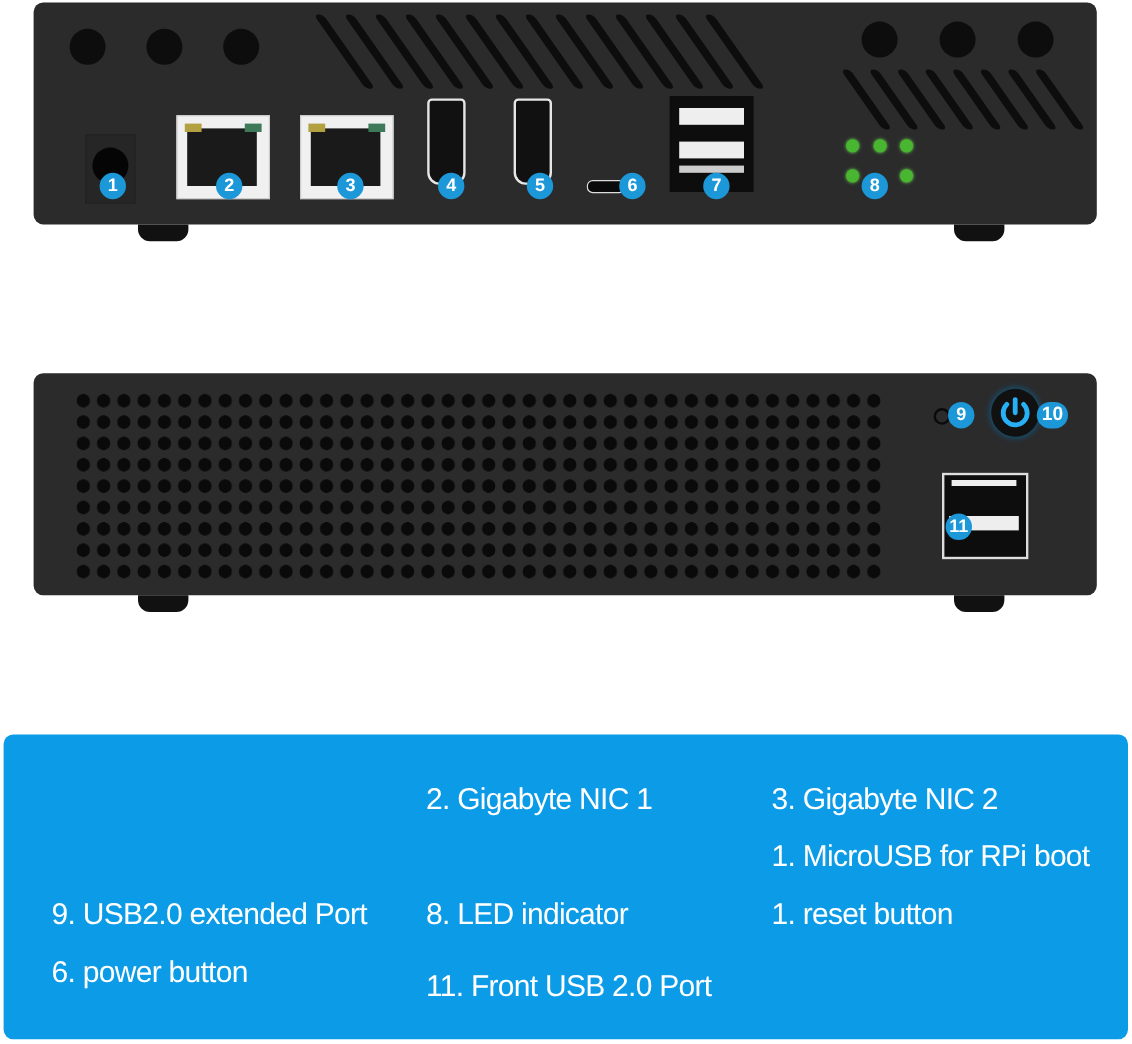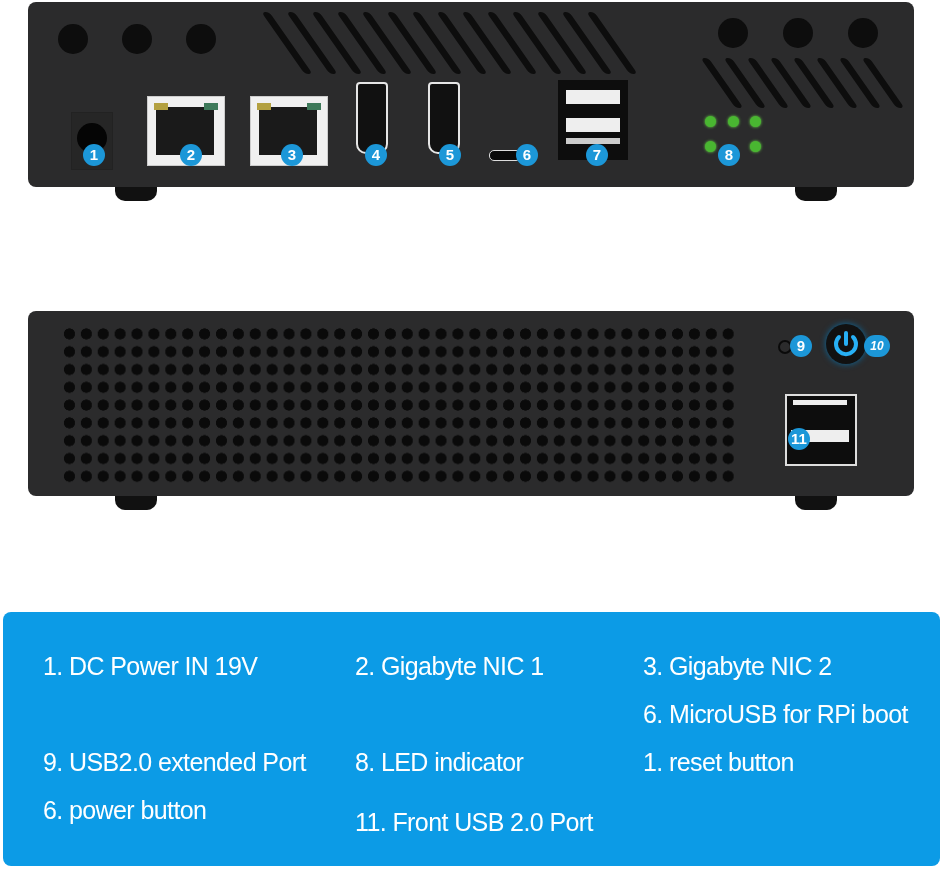--- a/index.html
+++ b/index.html
@@ -2,21 +2,21 @@
 <html><head>
 <meta charset="utf-8">
 <style>
   html,body{margin:0;padding:0;background:#ffffff;}
   body{width:943px;height:870px;position:relative;overflow:hidden;font-family:"Liberation Sans",sans-serif;}
   .panel{position:absolute;background:#2b2b2c;border-radius:8px;}
   .foot{position:absolute;width:42px;height:14px;background:#111;border-radius:0 0 10px 10px;}
   .hole{position:absolute;width:30px;height:30px;border-radius:50%;background:#0d0d0d;}
   .slot{position:absolute;width:8px;height:62px;background:#0d0d0d;border-radius:4px;transform:skewX(35deg);}
   .badge{position:absolute;width:22px;height:22px;border-radius:50%;background:#1c97d8;color:#fff;font-size:15px;font-weight:bold;line-height:22px;text-align:center;}
-  .badge.wide{width:26px;border-radius:11px;font-size:12px;font-style:italic;}
+  .badge.wide{width:26px;border-radius:11px;font-size:16px;}
   .rj45{position:absolute;width:76px;height:68px;background:#f0f0f0;border:1px solid #ccc;}
   .rj45 .inner{position:absolute;left:8px;top:10px;width:58px;height:48px;background:#1a1a1a;}
   .rj45 .ledy{position:absolute;left:6px;top:6px;width:14px;height:7px;background:#b3a040;}
   .rj45 .ledg{position:absolute;right:6px;top:6px;width:14px;height:7px;background:#3e7a5a;}
   .hdmi{position:absolute;width:28px;height:68px;border:2px solid #e6e6e6;border-radius:4px 4px 10px 10px;background:#111;}
   .led{position:absolute;width:11px;height:11px;border-radius:50%;background:#49b631;box-shadow:0 0 3px #6de04a;}
   .grille{position:absolute;left:61px;top:325px;width:674px;height:160px;
     background-image:radial-gradient(circle,#0a0a0a 5.3px,transparent 5.8px);
     background-size:16.9px 17.8px;}
   .legend{position:absolute;left:3px;top:612px;width:937px;height:254px;background:#0c9be6;border-radius:8px;}
@@ -122,22 +122,21 @@
 <div style="position:absolute;left:785px;top:394px;width:68px;height:68px;background:#0d0d0d;border:2px solid #ddd;">
   <div style="position:absolute;left:6px;top:4px;width:54px;height:5px;background:#eee;"></div>
   <div style="position:absolute;left:4px;top:34px;width:58px;height:12px;background:#eee;"></div>
 </div>
 <div class="badge" style="left:788px;top:428px;">11</div>
 
 <div class="foot" style="left:115px;top:496px;"></div>
 <div class="foot" style="left:795px;top:496px;"></div>
 
 <div class="legend">
-  <div class="item" style="left:40px;top:40px;">1. DC Power IN 19V</div>
   <div class="item" style="left:352px;top:40px;">2. Gigabyte NIC 1</div>
   <div class="item" style="left:640px;top:40px;">3. Gigabyte NIC 2</div>
-  <div class="item" style="left:640px;top:88px;">6. MicroUSB for RPi boot</div>
+  <div class="item" style="left:640px;top:88px;">1. MicroUSB for RPi boot</div>
   <div class="item" style="left:40px;top:136px;">9. USB2.0 extended Port</div>
   <div class="item" style="left:352px;top:136px;">8. LED indicator</div>
   <div class="item" style="left:640px;top:136px;">1. reset button</div>
   <div class="item" style="left:40px;top:184px;">6. power button</div>
   <div class="item" style="left:352px;top:184px;margin-top:12px;">11. Front USB 2.0 Port</div>
 </div>
 
 </body></html>

